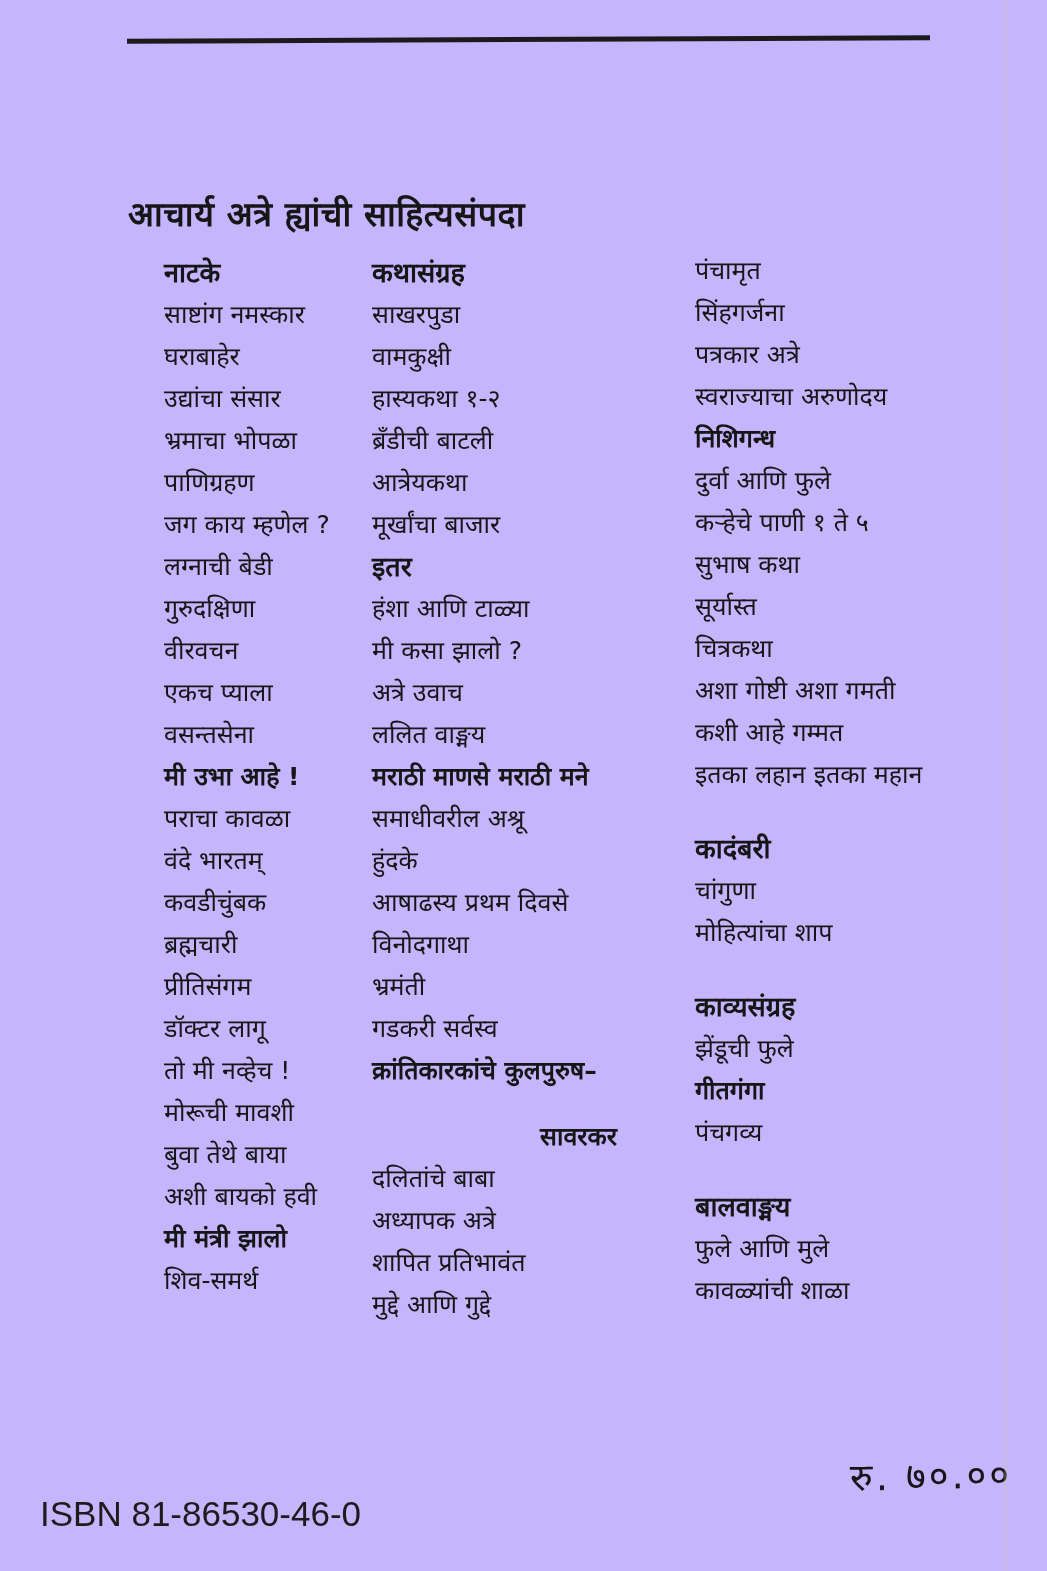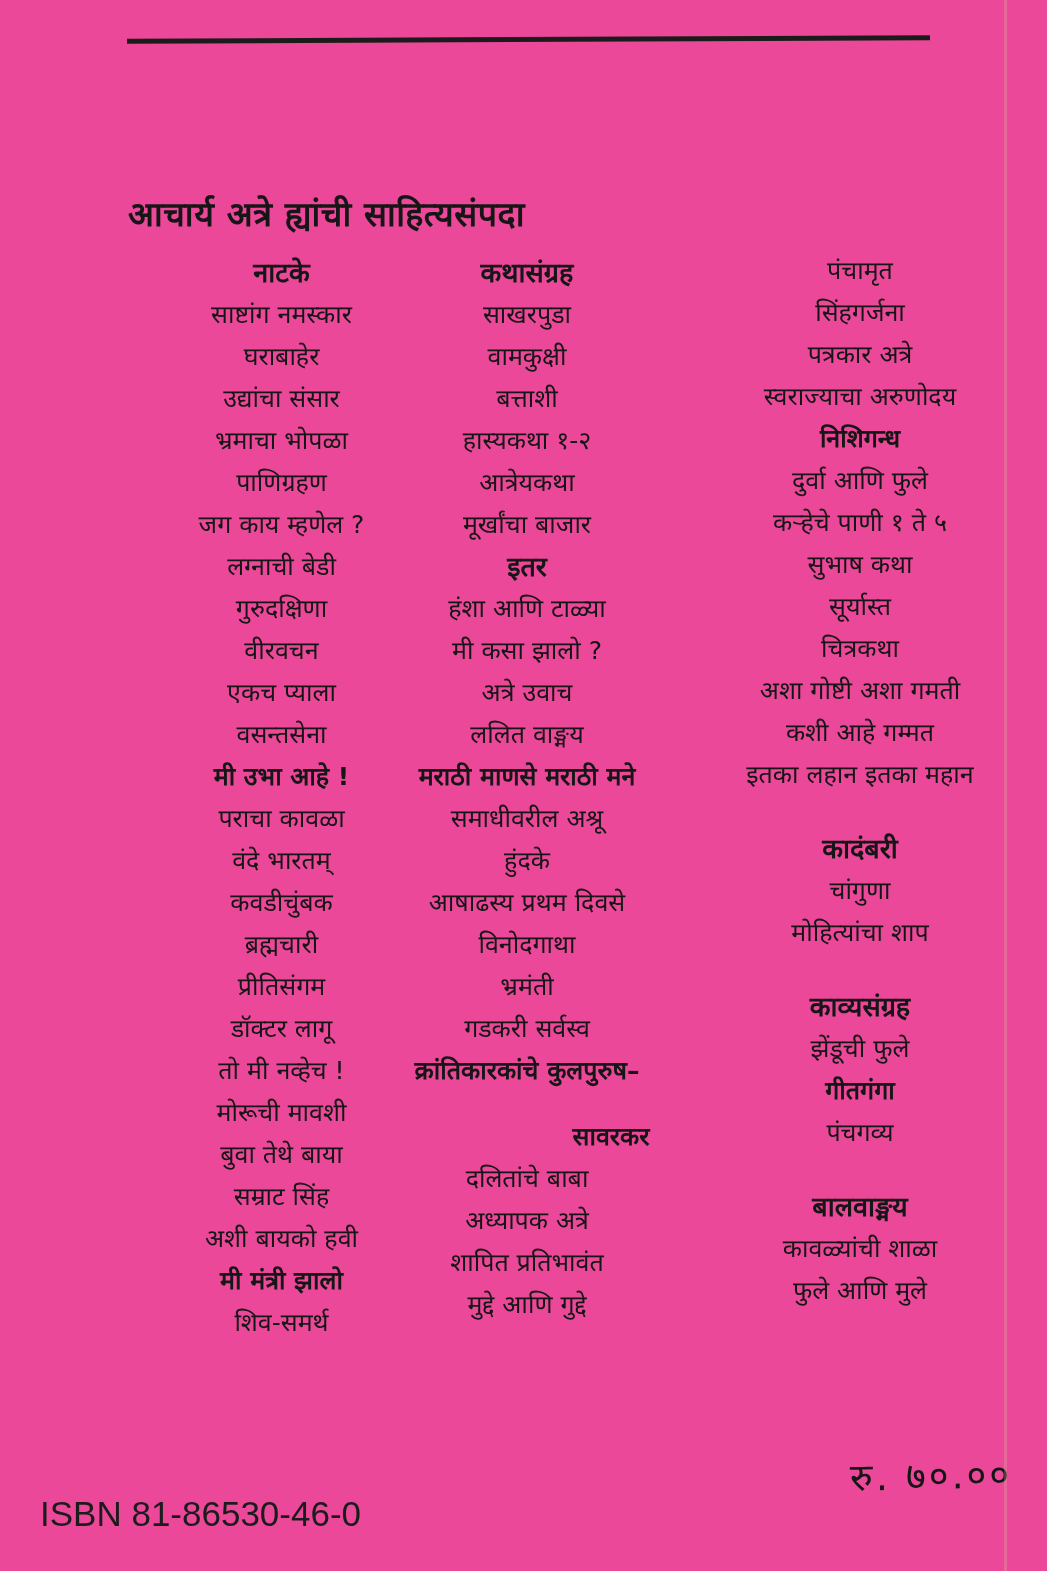--- a/index.html
+++ b/index.html
@@ -3,23 +3,22 @@
 <meta charset="utf-8">
 <style>
   html,body{margin:0;padding:0;}
   body{
     width:1047px;height:1571px;
     background:#e9e7e0;
     font-family:"DejaVu Sans","Liberation Sans",sans-serif;
   }
   .page{
     position:relative;width:1047px;height:1571px;overflow:hidden;
-    background:#ec4899;
+    background:#c4b5fd;
     color:#161616;
-    text-align:center;
   }
   
   .page::after{
     content:"";position:absolute;right:40px;top:0;width:3px;height:100%;
     background:rgba(210,200,150,.25);pointer-events:none;
   }
   .rule-top{
     position:absolute;left:127px;top:37px;width:803px;height:5px;
     background:#1b1b1b;transform:rotate(-0.25deg);
   }
@@ -77,33 +76,32 @@
         <div class="book-item bold">मी उभा आहे !</div>
         <div class="book-item">पराचा कावळा</div>
         <div class="book-item">वंदे भारतम्</div>
         <div class="book-item">कवडीचुंबक</div>
         <div class="book-item">ब्रह्मचारी</div>
         <div class="book-item">प्रीतिसंगम</div>
         <div class="book-item">डॉक्टर लागू</div>
         <div class="book-item">तो मी नव्हेच !</div>
         <div class="book-item">मोरूची मावशी</div>
         <div class="book-item">बुवा तेथे बाया</div>
-        <div class="book-item">सम्राट सिंह</div>
         <div class="book-item">अशी बायको हवी</div>
         <div class="book-item bold">मी मंत्री झालो</div>
         <div class="book-item">शिव-समर्थ</div>
       </div>
     </div>
   <div class="col col1">
       <div class="section">
         <div class="section-heading">कथासंग्रह</div>
         <div class="book-item">साखरपुडा</div>
         <div class="book-item">वामकुक्षी</div>
-        <div class="book-item">बत्ताशी</div>
         <div class="book-item">हास्यकथा १-२</div>
+        <div class="book-item">ब्रँडीची बाटली</div>
         <div class="book-item">आत्रेयकथा</div>
         <div class="book-item">मूर्खांचा बाजार</div>
       </div>
       <div class="section">
         <div class="section-heading">इतर</div>
         <div class="book-item">हंशा आणि टाळ्या</div>
         <div class="book-item">मी कसा झालो ?</div>
         <div class="book-item">अत्रे उवाच</div>
         <div class="book-item">ललित वाङ्मय</div>
         <div class="book-item bold">मराठी माणसे मराठी मने</div>
@@ -143,22 +141,22 @@
         <div class="book-item">मोहित्यांचा शाप</div>
       </div>
       <div class="section">
         <div class="section-heading">काव्यसंग्रह</div>
         <div class="book-item">झेंडूची फुले</div>
         <div class="book-item bold">गीतगंगा</div>
         <div class="book-item">पंचगव्य</div>
       </div>
       <div class="section">
         <div class="section-heading">बालवाङ्मय</div>
+        <div class="book-item">फुले आणि मुले</div>
         <div class="book-item">कावळ्यांची शाळा</div>
-        <div class="book-item">फुले आणि मुले</div>
       </div>
     </div>
 
   <div class="price">रु. ७०.००</div>
 
   <div class="isbn">ISBN 81-86530-46-0</div>
 
 </div>
 
 </body></html>

